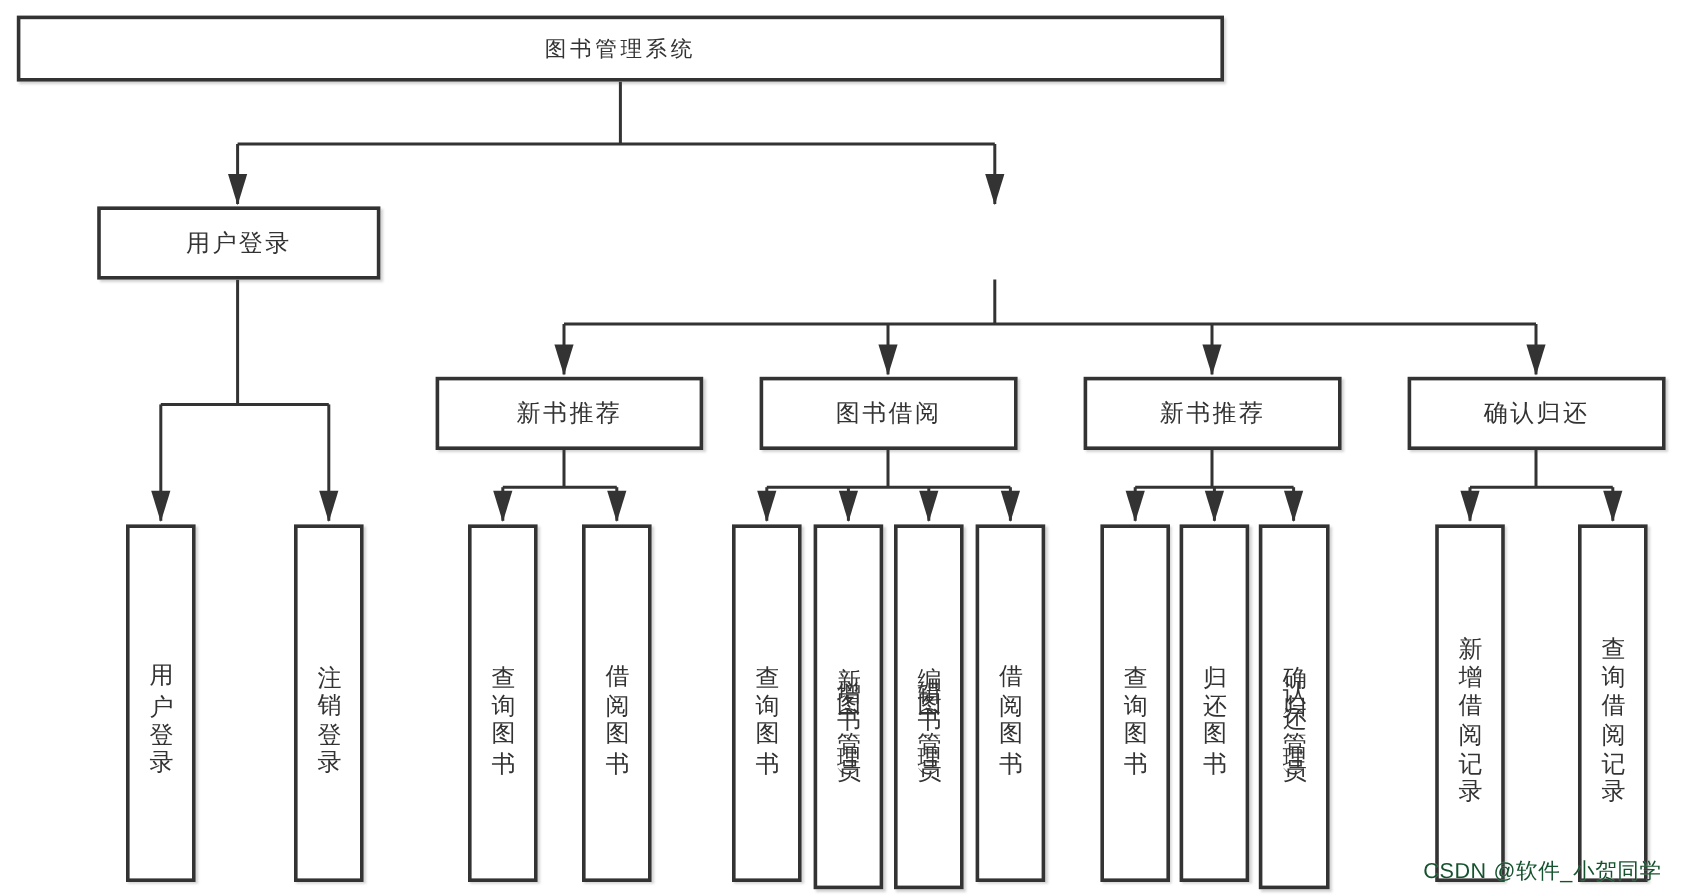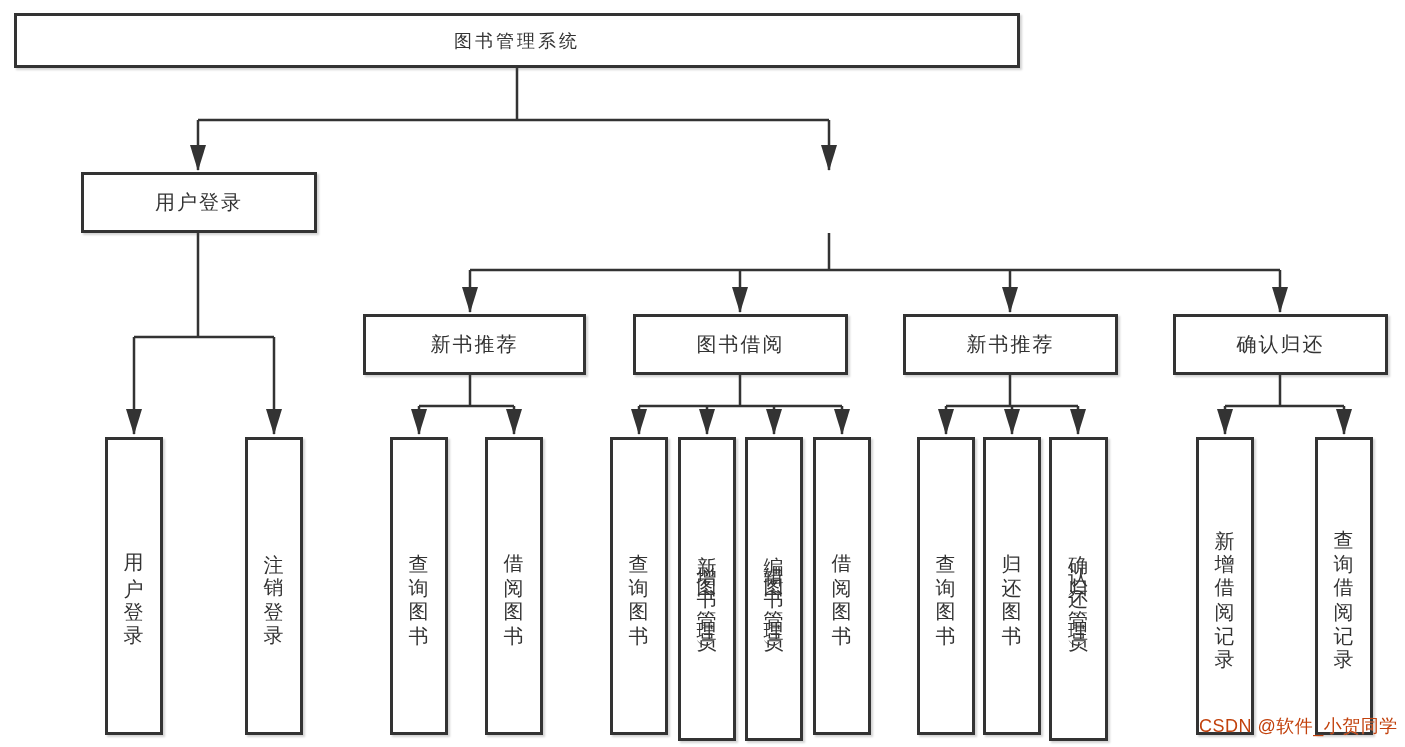--- a/index.html
+++ b/index.html
@@ -50,26 +50,25 @@
     line-height: 1;
     color: #333333;
   }
   .vtext.loose { letter-spacing: 24px; }
   .vtext.tight { letter-spacing: 11px; }
   .watermark {
     position: absolute;
     left: 1186px;
     top: 714px;
     font-size: 18px;
-    color: #c2410c;
+    color: #14532d;
     letter-spacing: 0.5px;
     white-space: nowrap;
     z-index: 6;
     text-shadow: 0 0 1px rgba(255,255,255,0.6);
-    margin-left: 13px;
   }
   svg .cline {
     stroke: #333333;
     stroke-width: 2.5;
     fill: none;
   }
 </style>
 </head>
 <body>
 

